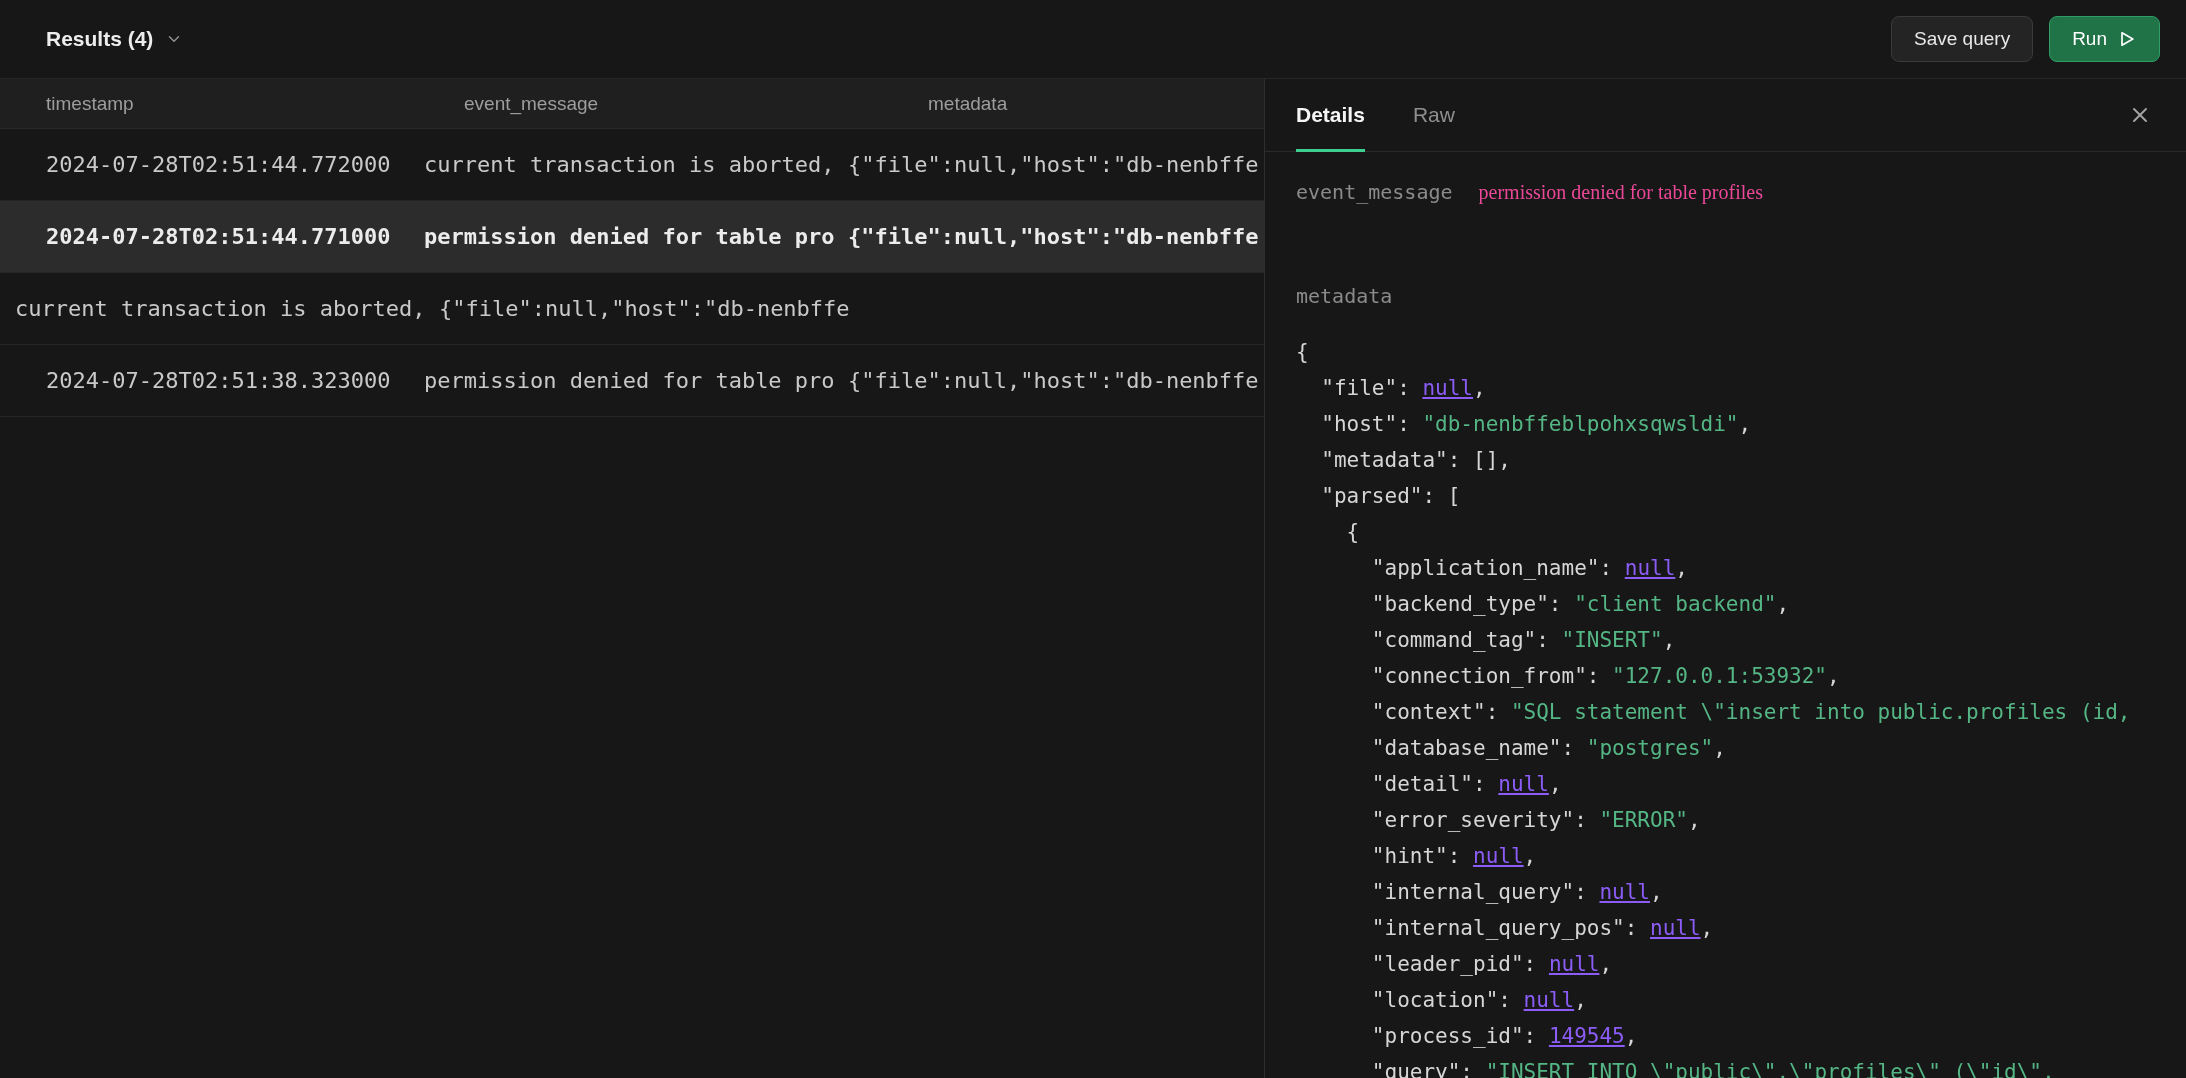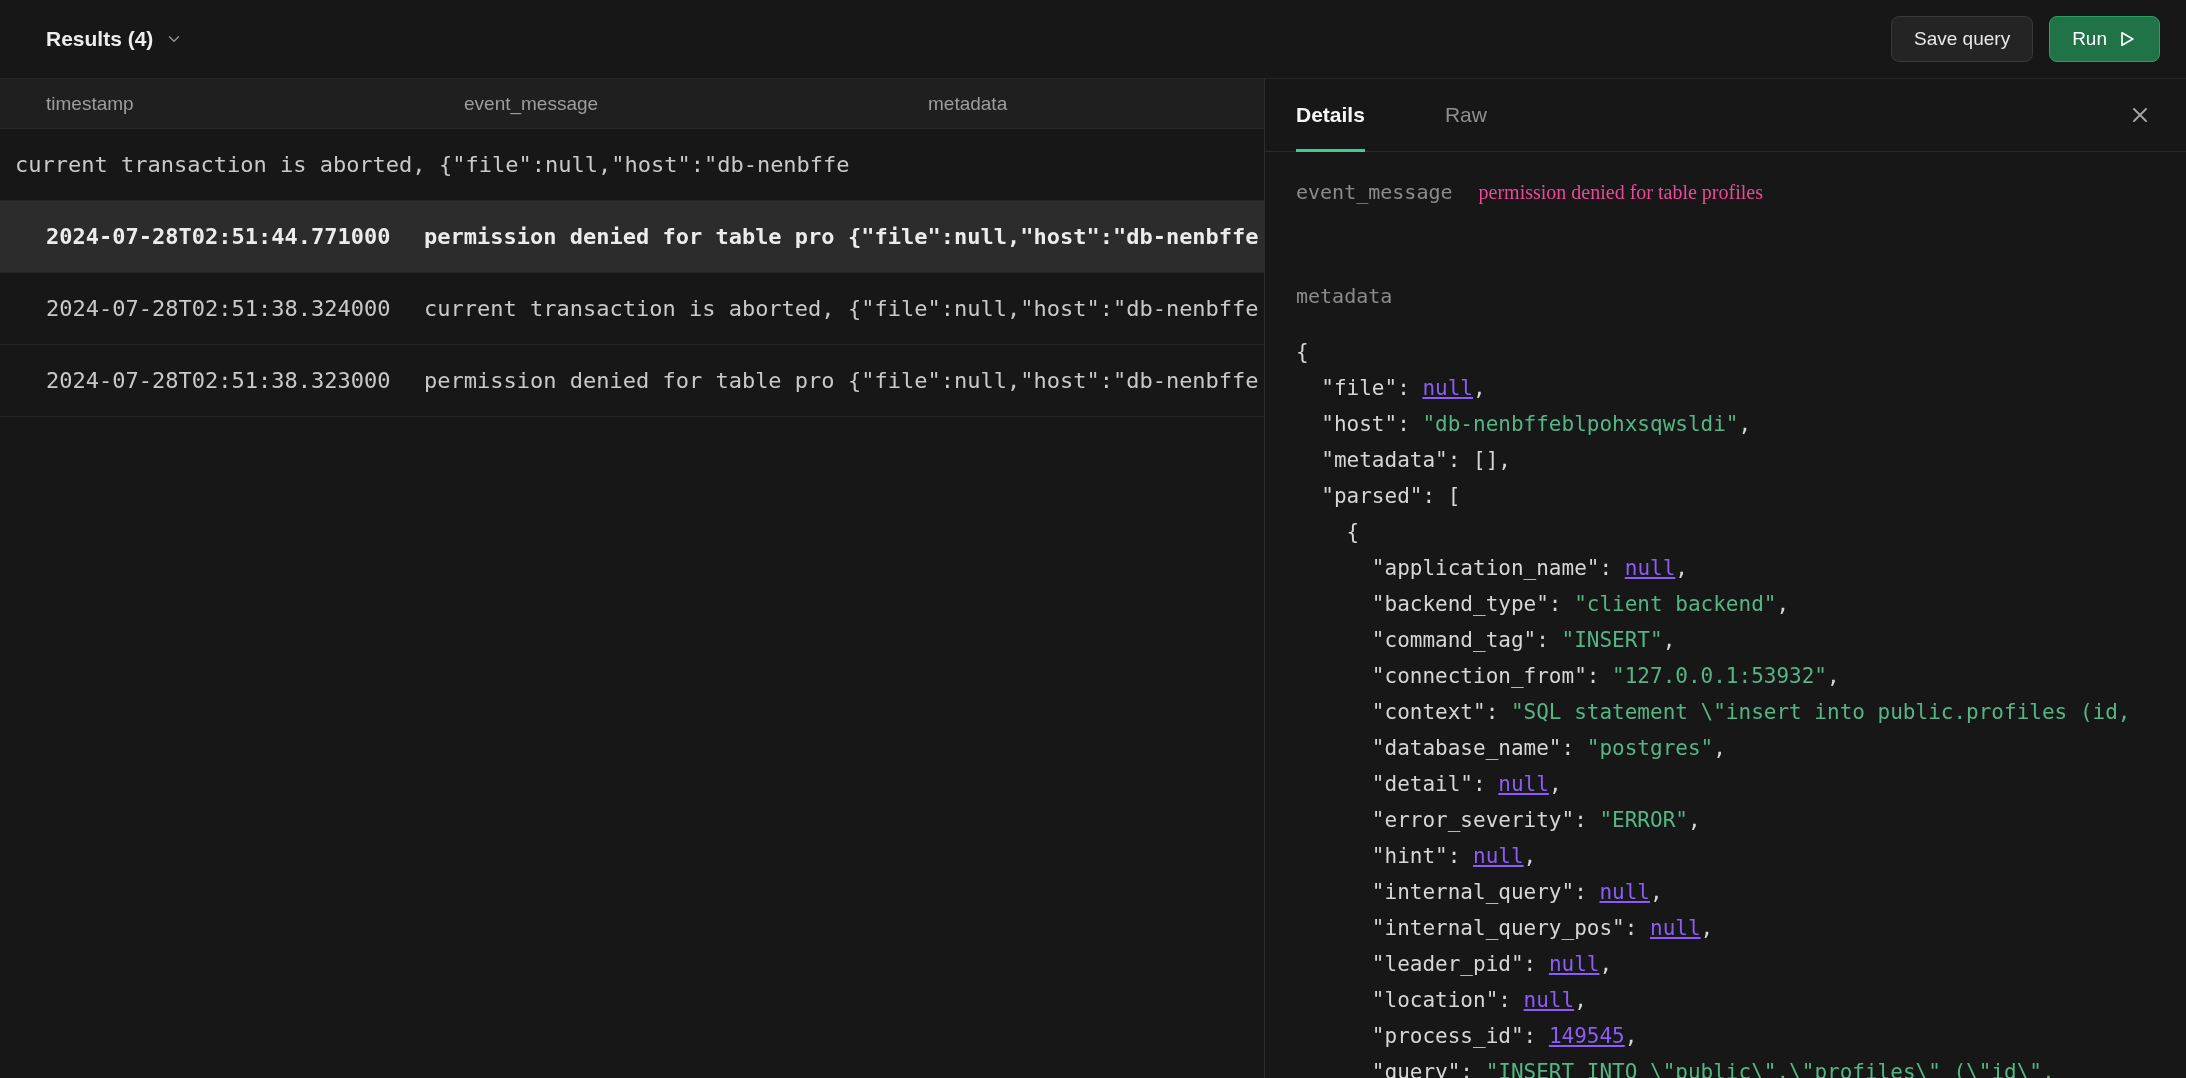--- a/index.html
+++ b/index.html
@@ -62,21 +62,21 @@
   }
   .trow.selected { background:#2c2c2c; color:#ececec;font-weight:bold; }
 
   
   .details-panel {
     flex:1; min-width:0; display:flex; flex-direction:column;
     background:#171717; border-left:1px solid #2e2e2e;
   }
   .tabs-row {
     height:73px; flex:0 0 73px; display:flex; align-items:stretch;
-    padding:0 28px 0 31px; border-bottom:1px solid #2a2a2a;gap:32px;
+    padding:0 28px 0 31px; border-bottom:1px solid #2a2a2a;
   }
   .tab {
     display:flex; align-items:center; margin-right:48px;
     font-size:21px; color:#8f8f8f; position:relative; cursor:pointer;
   }
   .tab.active { color:#f5f5f5; font-weight:600; }
   .tab.active::after {
     content:""; position:absolute; left:0; right:0; bottom:-1px; height:3px;
     background:#3ecf8e;
   }
@@ -133,30 +133,30 @@
   <div class="content">
 
     <section class="table-panel">
       <div class="thead">
         <div class="col-ts">timestamp</div>
         <div class="col-msg">event_message</div>
         <div class="col-meta">metadata</div>
       </div>
       <div class="tbody">
           <div class="trow">
+            <div class="col-ts">2024-07-28T02:51:44.772000</div>
             <div class="col-msg">current transaction is aborted,</div>
             <div class="col-meta">{"file":null,"host":"db-nenbffe</div>
           </div>
           <div class="trow selected">
             <div class="col-ts">2024-07-28T02:51:44.771000</div>
             <div class="col-msg">permission denied for table pro</div>
             <div class="col-meta">{"file":null,"host":"db-nenbffe</div>
           </div>
           <div class="trow">
-            <div class="col-ts">2024-07-28T02:51:38.324000</div>
             <div class="col-msg">current transaction is aborted,</div>
             <div class="col-meta">{"file":null,"host":"db-nenbffe</div>
           </div>
           <div class="trow">
             <div class="col-ts">2024-07-28T02:51:38.323000</div>
             <div class="col-msg">permission denied for table pro</div>
             <div class="col-meta">{"file":null,"host":"db-nenbffe</div>
           </div>
         </div>
     </section>

